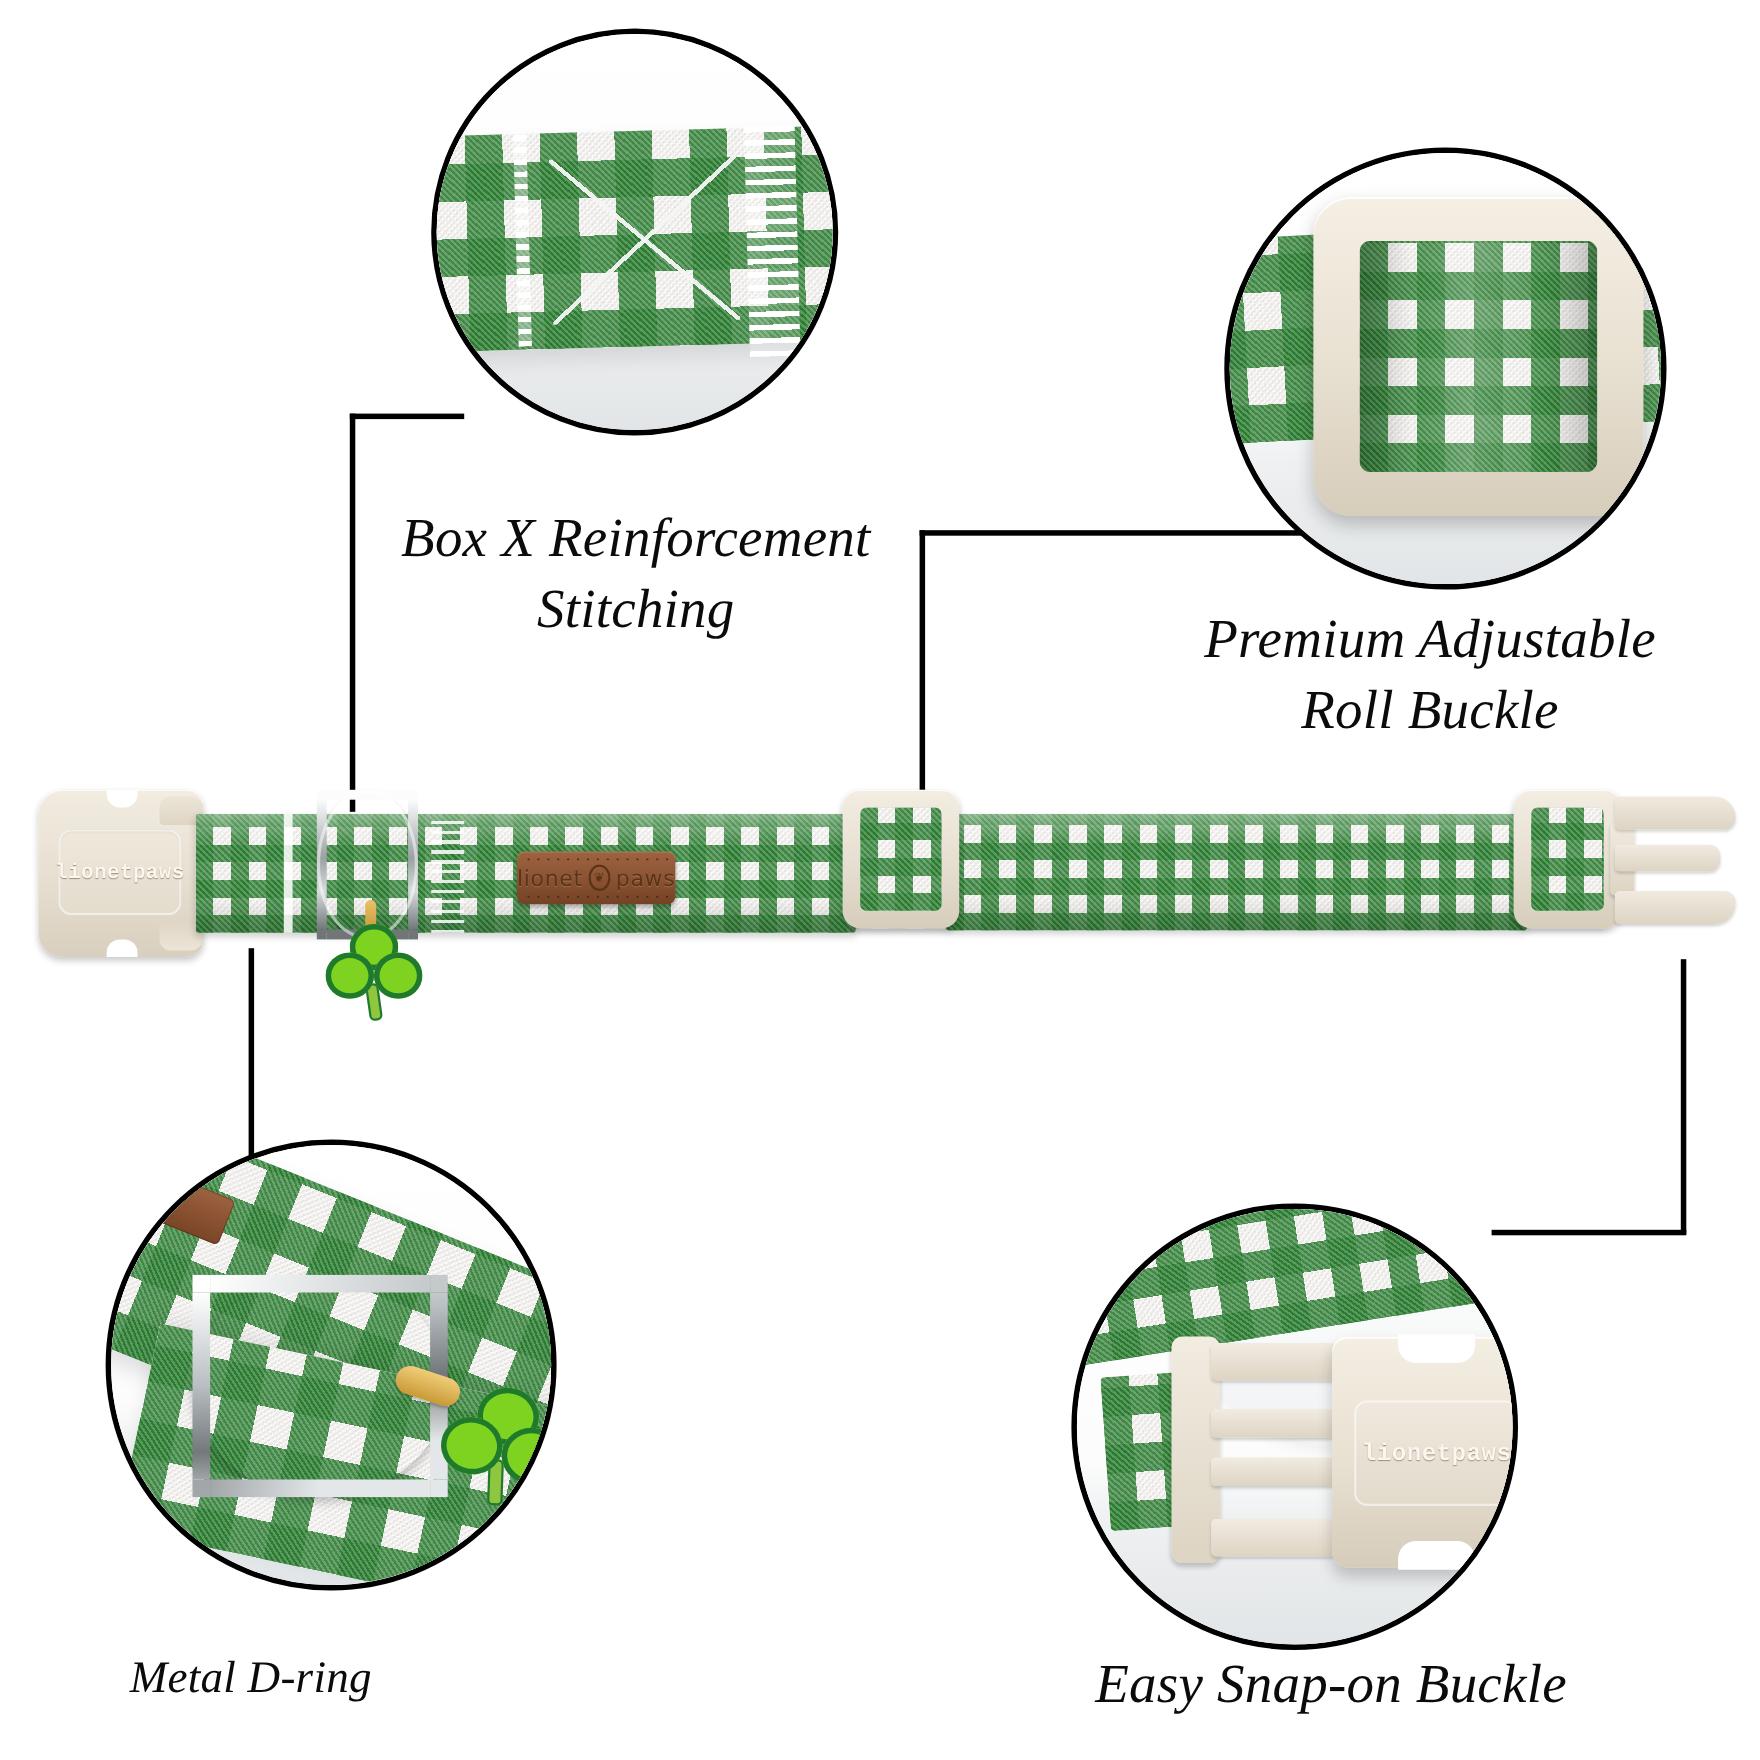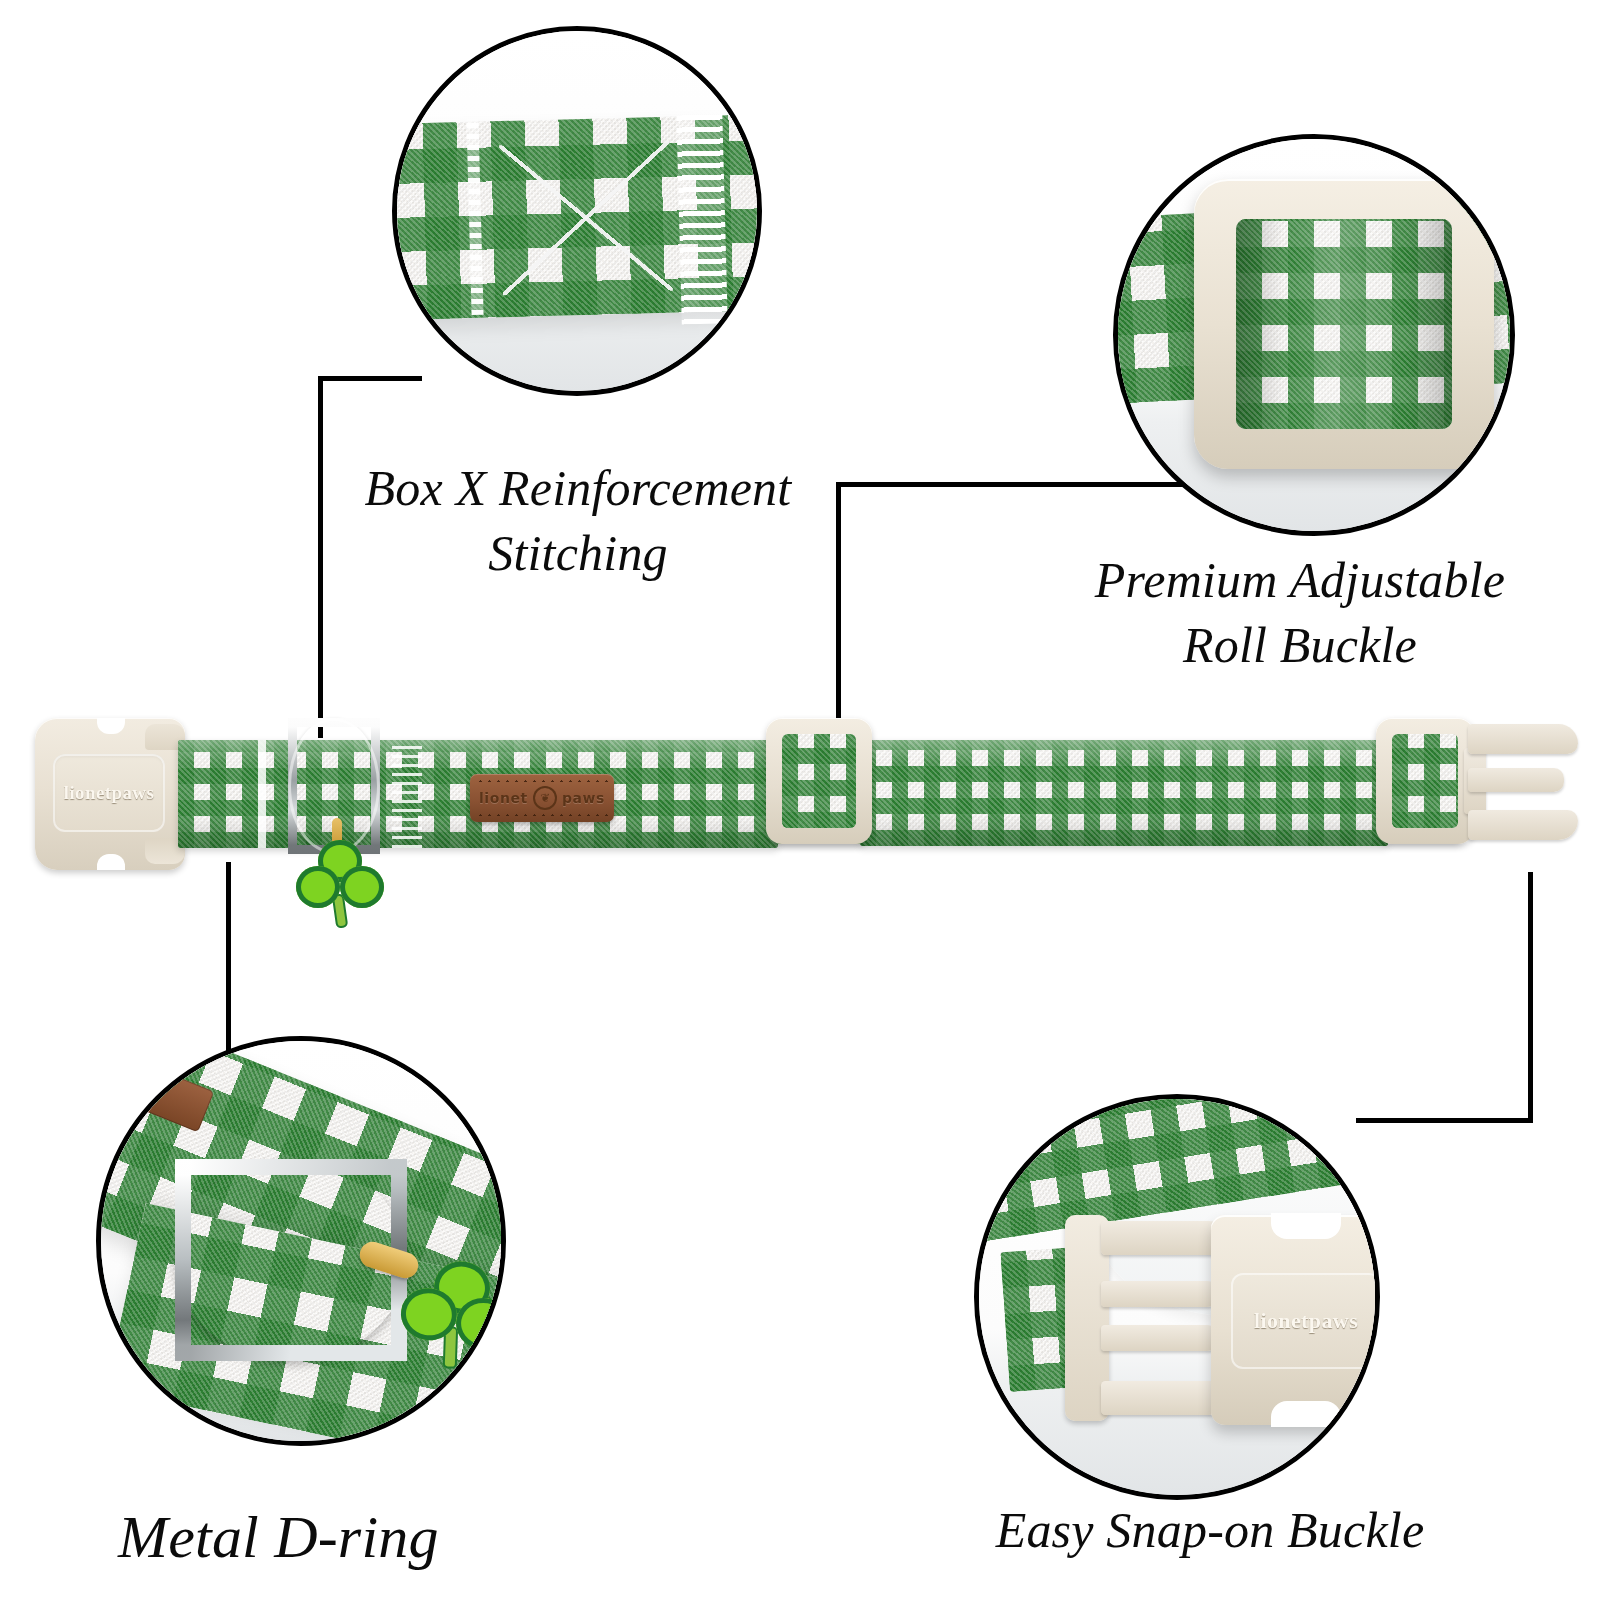--- a/index.html
+++ b/index.html
@@ -11,21 +11,21 @@
     position:absolute;
     font-family:"Liberation Serif",serif;
     font-style:italic;
     color:#0b0b0b;
     line-height:1.30;
     white-space:pre-line;
     letter-spacing:.2px;
   }
   #label-boxx   {left:318px;  top:456px;  width:520px; font-size:50px; text-align:center;}
   #label-roll   {left:1040px; top:548px;  width:520px; font-size:50px; text-align:center;}
-  #label-dring  {left:118px;  top:1498px; width:420px; font-size:60px; text-align:left;}
+  #label-dring  {left:118px;  top:1498px; width:420px; font-size:41px; text-align:left;}
   #label-snap   {left:930px;  top:1498px; width:560px; font-size:50px; text-align:center;}
 
   
   .leader{position:absolute;background:#000;}
   .leader.h{height:5px;}
   .leader.v{width:5px;}
 
   
   .detail-circle{
     position:absolute;
@@ -104,21 +104,21 @@
     border-radius:22px 16px 16px 22px;
   }
   #buckle-female .plate{
     position:absolute;left:18px;top:36px;width:112px;height:78px;
     border-radius:12px;
     background:linear-gradient(180deg,#efe9dd,#e3dbcc);
     box-shadow:inset 0 0 0 2px rgba(255,255,255,.55), inset 0 2px 4px rgba(0,0,0,.08);
     display:flex;align-items:center;justify-content:center;
   }
   .brand-emboss{
-    font-family:Liberation Serif, serif;
+    font-family:Liberation Mono, monospace;
     font-size:19px;font-weight:700;letter-spacing:.4px;
     color:#fbf7ef;
     text-shadow:0 1px 1px rgba(150,138,118,.95);
   }
   #buckle-female .lug-top{
     position:absolute;left:110px;top:6px;width:40px;height:26px;
     background:linear-gradient(180deg,#ece5d8,#ded5c4);border-radius:10px 12px 4px 4px;
   }
   #buckle-female .lug-bot{
     position:absolute;left:110px;bottom:6px;width:40px;height:26px;
@@ -222,21 +222,21 @@
     box-shadow:0 2px 4px rgba(0,0,0,.3), inset 0 1px 0 rgba(255,255,255,.2);
     display:flex;align-items:center;justify-content:center;gap:5px;
   }
   #patch:before,#patch:after{
     content:"";position:absolute;left:6px;right:6px;height:2px;
     background-image:radial-gradient(circle, rgba(60,30,12,.85) 1px, rgba(0,0,0,0) 1.3px);
     background-size:9px 3px;
   }
   #patch:before{top:6px;} #patch:after{bottom:6px;}
   .patch-text{
-    font-family:"DejaVu Sans",sans-serif;font-size:14px;font-weight:700;
+    font-family:"DejaVu Sans",sans-serif;font-size:20px;font-weight:400;
     color:#5b3418;letter-spacing:.6px;
     text-shadow:0 1px 0 rgba(255,255,255,.18);
   }
   .patch-logo{
     width:24px;height:24px;border-radius:50%;
     box-shadow:inset 0 0 0 2px #5b3418;
     display:flex;align-items:center;justify-content:center;
     font-family:"DejaVu Sans",sans-serif;font-size:12px;color:#5b3418;font-weight:700;
   }
 

